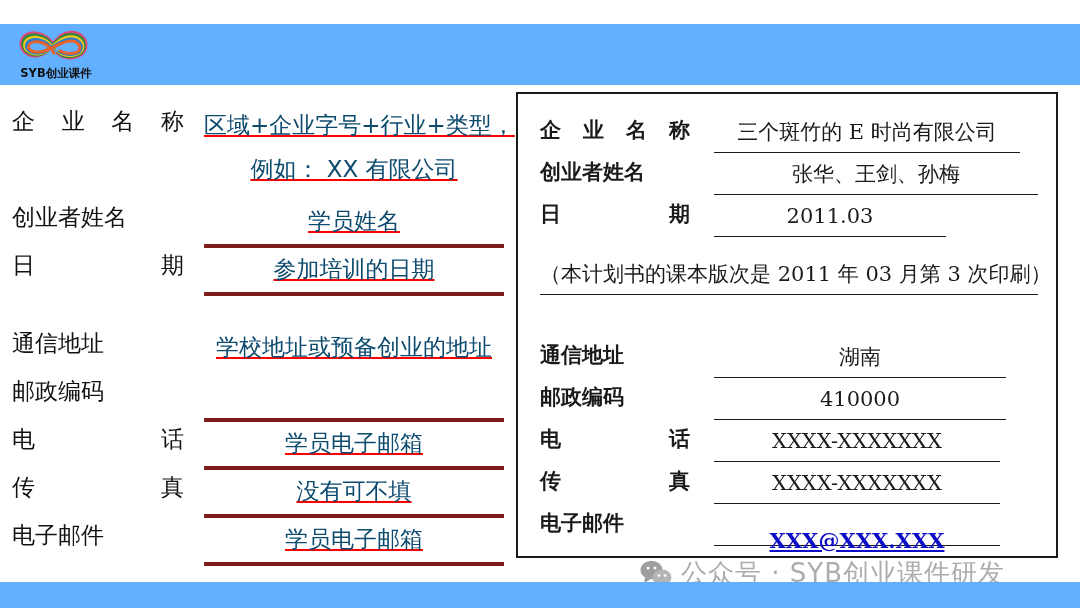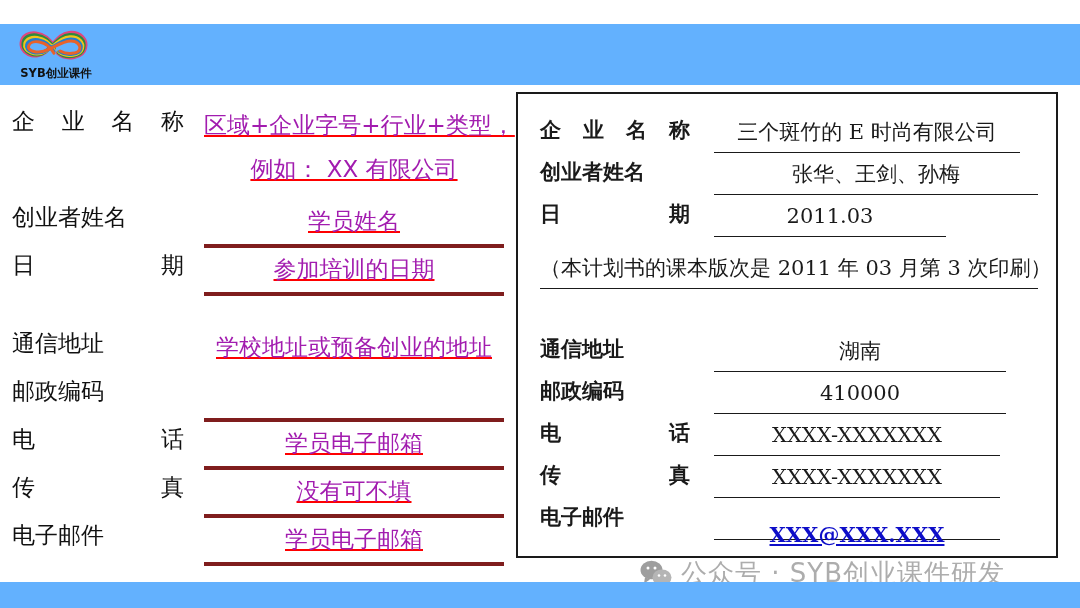--- a/index.html
+++ b/index.html
@@ -97,21 +97,21 @@
   .lline {
     position: relative;
     height: 44px;
     border-bottom: 4px solid #7f1d1d;
     text-align: center;
   }
   .lline.noline { border-bottom: none; }
   .lval {
     display: inline-block;
     font-size: 23px;
-    color: #a21caf;
+    color: #0c4a6e;
     font-family: "DejaVu Sans", "Liberation Sans", sans-serif;
     line-height: 42px;
     text-decoration: underline;
     text-decoration-color: #fe0000;
     text-underline-offset: 2px;
     white-space: nowrap;
   }
 
   
   #right-panel {
@@ -165,21 +165,21 @@
   .rval.link {
     color: #0d0dc8;
     font-weight: 700;
     text-decoration: underline;
     text-decoration-color: #0d0dc8;
     text-underline-offset: 2px;
     margin-top: 16px;
   }
   #note-row {
     position: relative;
-    margin-top: 16px;
+    margin-top: 22px;
     margin-left: 22px;
     width: 498px;
     height: 38px;
     border-bottom: 1.6px solid #1a1a1a;
     text-align: center;
   }
   #note-row .rval { font-weight: normal; }
   .spacer { height: 30px; }
 
   

